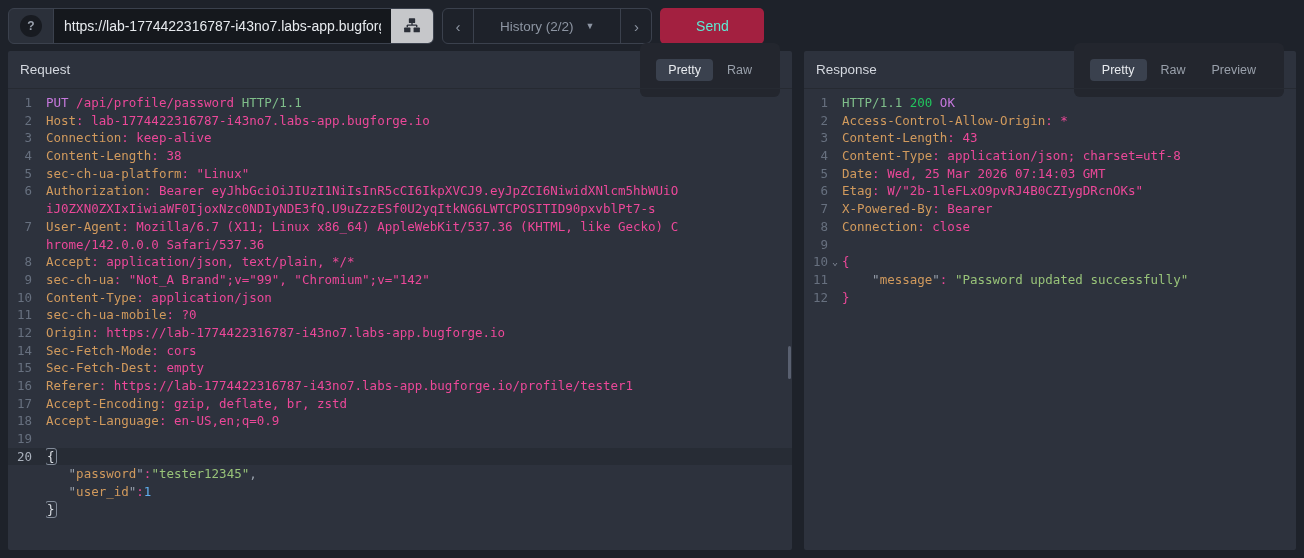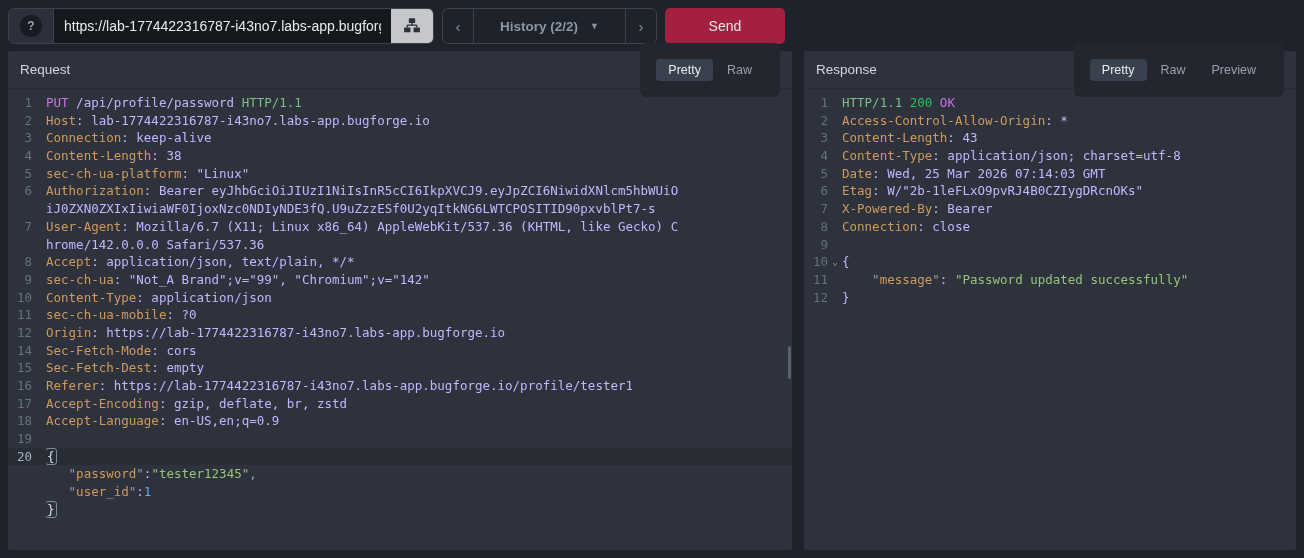--- a/index.html
+++ b/index.html
@@ -17,23 +17,23 @@
   .help-seg { width:44px; display:flex; align-items:center; justify-content:center; cursor:pointer; }
   .help-circle { width:22px; height:22px; border-radius:50%; background:#181b21; color:#9aa1ad;
                  font:700 12px/22px "Liberation Sans",sans-serif; text-align:center; }
   .url-input { width:338px; background:#15181d; border:none; border-left:1px solid #3b414d;
                color:#e7eaee; font:14px "Liberation Sans",sans-serif; padding:0 10px; outline:none; }
   .sitemap-btn { width:42px; background:#c6c7ca; border:none; display:flex; align-items:center; justify-content:center; cursor:pointer; }
   .history-group { display:flex; height:36px; border:1px solid #3b414d; border-radius:6px; margin-left:8px; align-items:stretch; }
   .nav-btn { width:30px; background:none; border:none; color:#8d95a2; font-size:15px; cursor:pointer; padding:0; }
   .history-select { display:flex; align-items:center; gap:12px; padding:0 26px;
                     border-left:1px solid #3b414d; border-right:1px solid #3b414d;
-                    font-size:13.5px; color:#8d95a2; cursor:pointer;font-weight:bold; }
+                    font-size:13.5px; color:#8d95a2; cursor:pointer; }
   .caret { font-size:9px; color:#8d95a2; }
-  .send-btn { margin-left:8px; width:120px; height:36px; background:#a32040; color:#e5e5e5;
+  .send-btn { margin-left:8px; width:104px; height:36px; background:#a32040; color:#5eead4;
               border:none; border-radius:5px; font:14px "Liberation Sans",sans-serif; cursor:pointer; }
 
   
   .main { display:flex; gap:12px; flex:1; min-height:0; }
   .panel { background:#2d323d; border-radius:2px; display:flex; flex-direction:column; position:relative; min-width:0; }
   .panel.request { flex:none; width:784px; }
   .panel.response { flex:1; }
   .panel-header { height:37px; flex:none; display:flex; align-items:center; justify-content:space-between; padding:0 12px; }
   .panel-title { color:#d4d8df; font-size:13.5px; }
   .tabs { display:flex; background:#23262e; border-radius:6px; padding:16px; gap:2px; }
@@ -43,21 +43,21 @@
   
   .editor { flex:1; overflow:hidden; padding-top:5px; border-top:1px solid #262a32;
             font:12.5px/17.7px "DejaVu Sans Mono", monospace; }
   .row { display:flex; height:17.7px; }
   .row.active { background:#272c35; }
   .gut { flex:none; width:24px; text-align:right; color:#67707f; user-select:none; }
   .row.active .gut { color:#aab1bc; }
   .fold { flex:none; width:14px; text-align:center; color:#8a92a0; font-size:10px; line-height:17.7px; }
   .code { white-space:pre; overflow:hidden; flex:1; color:#dce0e5; }
 
-  .c-p  { color:#c4b5fd; }            
+  .c-p  { color:#ec4899; }            
   .c-k  { color:#d19a5d; }            
   .c-m  { color:#c678dd; }            
   .c-g  { color:#7fbe8a; }            
   .c-s  { color:#98c379; }            
   .c-nb { color:#61afef; }            
   .c-ng { color:#22c55e; }            
   .c-pu { color:#98a0ac; }            
   .c-br { color:#dce0e5; border:1px solid #828b99; border-radius:3px; padding:0 1px; margin:0 -1px; }
 
   .vthumb { position:absolute; right:1px; top:295px; width:3px; height:33px; background:#596070; border-radius:2px; cursor:grab; }

